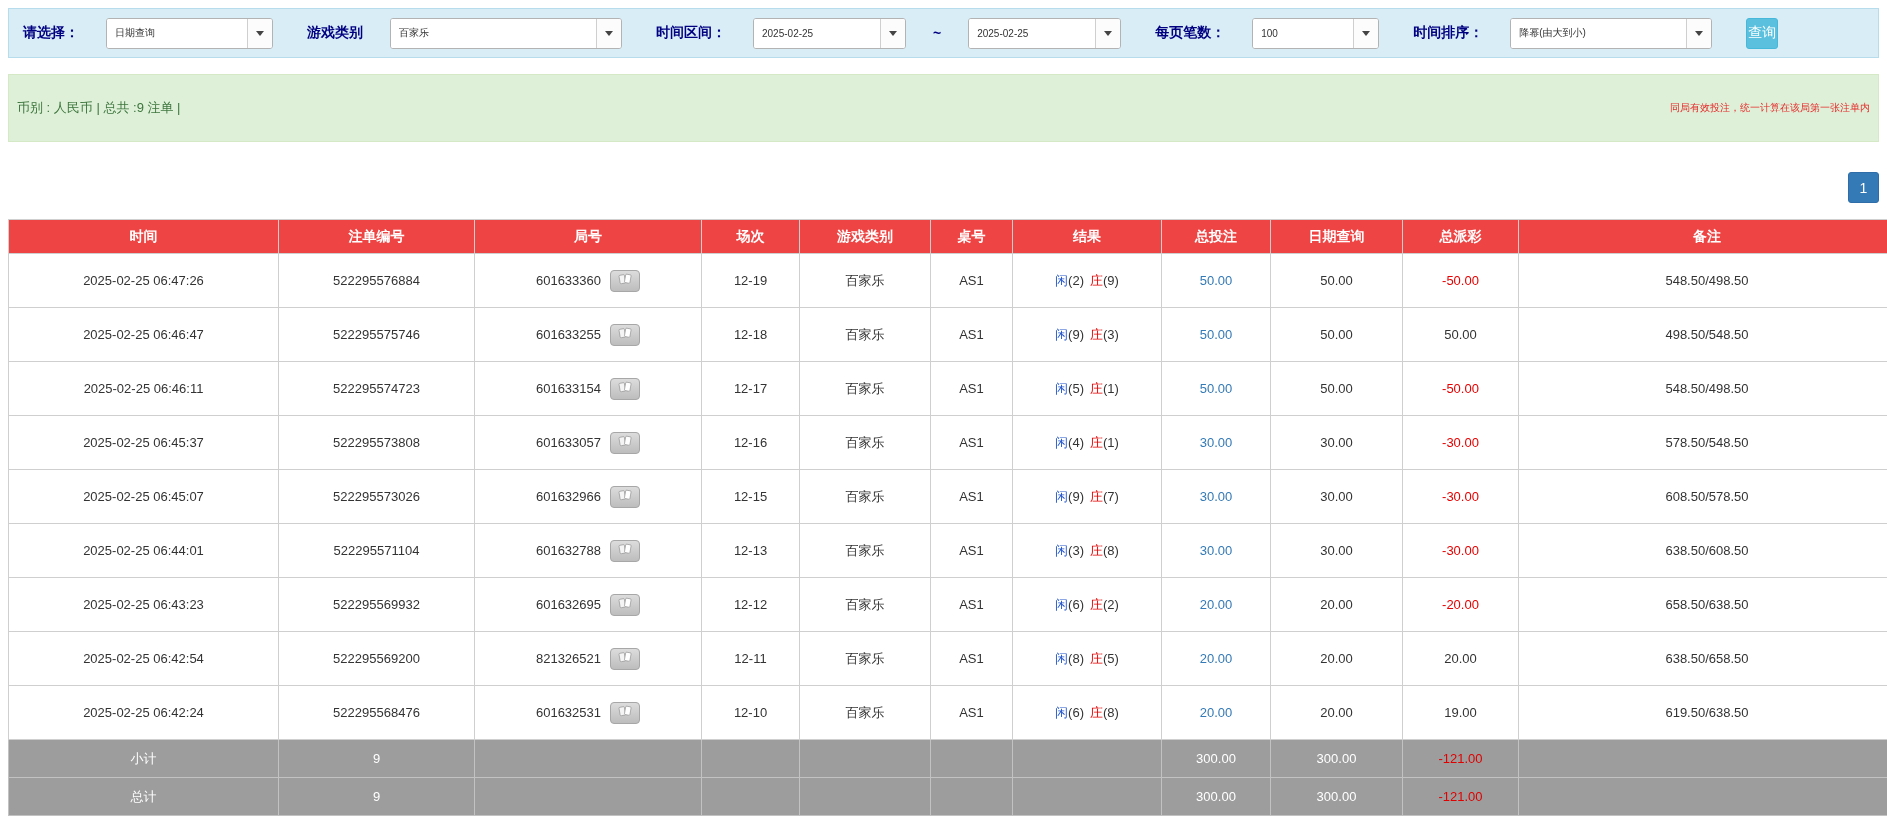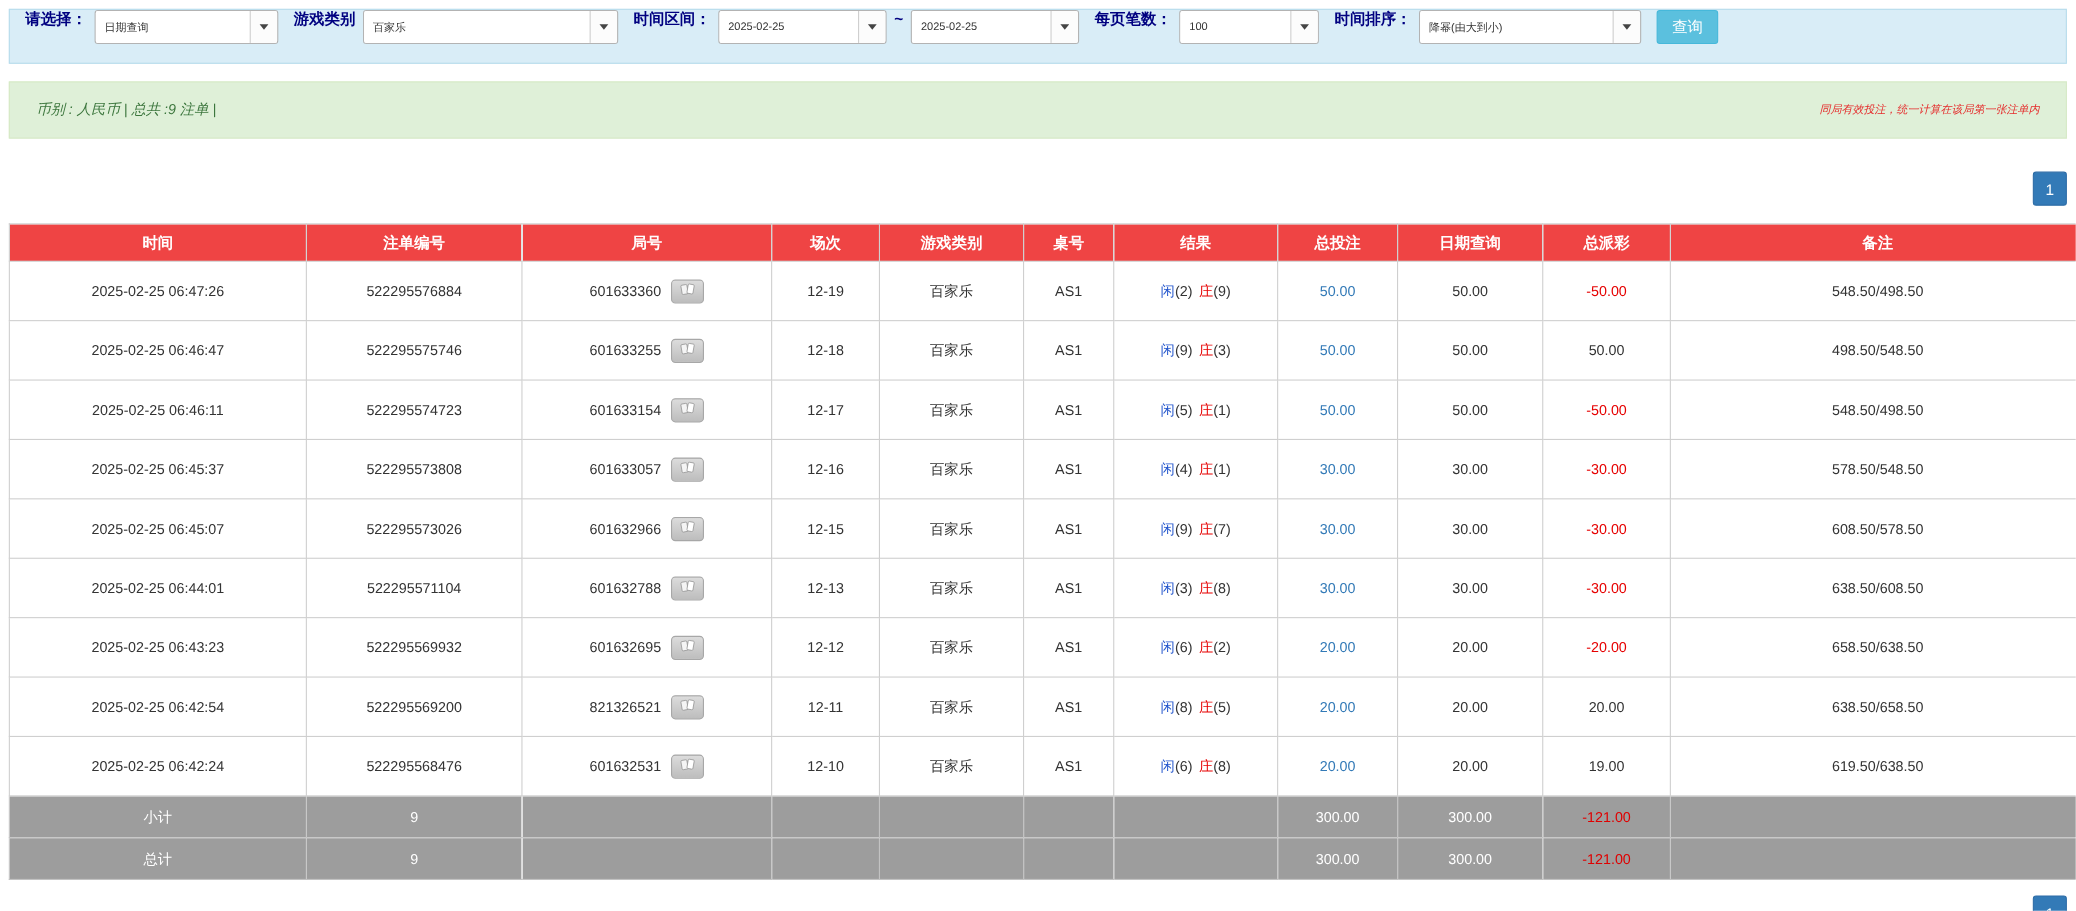--- a/index.html
+++ b/index.html
@@ -1,42 +1,42 @@
 <!DOCTYPE html>
 <html lang="zh"><head>
 <meta charset="utf-8">
 <style>
   * { box-sizing: border-box; margin: 0; padding: 0; }
   html, body { width: 1887px; height: 828px; overflow: hidden; background: #fff;
     font-family: "Liberation Sans", "DejaVu Sans", sans-serif; }
 
   
   .filter-bar { margin: 8px 8px 0 8px; height: 50px; background: #d9edf7;
-    border: 1px solid #b7dcec; display: flex; align-items: flex-start; padding: 0 12px; }
+    border: 1px solid #b7dcec; display: flex; align-items: center; padding: 0 12px; gap: 20px; }
   .flabel { color: #000080; font-weight: bold; font-size: 14px; margin: 0 7px 0 14px; white-space: nowrap; }
   .flabel.first { margin-left: 2px; }
   .combo { display: inline-flex; align-items: stretch; height: 31px; background: #fff;
     border: 1px solid #b3b3b3; border-radius: 3px; overflow: hidden; }
   .combo input { border: none; outline: none; padding: 0 8px; font-size: 10px; color: #333;
     font-family: inherit; background: #fff; }
   .combo-btn { width: 25px; background: #fcfcfc; border: none; border-left: 1px solid #cfcfcf;
     display: flex; align-items: center; justify-content: center; cursor: pointer; }
   .caret { display: inline-block; width: 0; height: 0; border-left: 4px solid transparent;
     border-right: 4px solid transparent; border-top: 5px solid #444; }
   .tilde { color: #000080; font-weight: bold; font-size: 14px; margin: 0 7px; }
   .w-query { width: 140px; } .w-game { width: 205px; } .w-date { width: 126px; }
   .w-perpage { width: 100px; } .w-sort { width: 175px; }
-  .query-btn { margin-left: 14px; height: 31px; padding: 0 13px; background: #5bc0de;
+  .query-btn { margin-left: 14px; height: 31px; padding: 0 1px; background: #5bc0de;
     border: 1px solid #46b8da; border-radius: 3px; color: #fff; font-size: 14px;
     font-family: inherit; cursor: pointer; }
 
   
-  .info-bar { margin: 16px 8px 0 8px; height: 52px; background: #dff0d8;
+  .info-bar { margin: 16px 8px 0 8px; height: 68px; background: #dff0d8;
     border: 1px solid #d6e9c6; display: flex; align-items: center;
-    justify-content: space-between; padding: 0 24px; font-style: italic; }
+    justify-content: space-between; padding: 0 8px; }
   .info-left { color: #3c763d; font-size: 13px; }
   .info-right { color: #e52b2b; font-size: 10px; }
 
   
   .pager { display: flex; justify-content: flex-end; margin: 0 8px; }
   .pager.top { margin-top: 30px; }
   .pager.bottom { margin-top: 14px; }
   .page-btn { min-width: 31px; height: 31px; background: #337ab7; border: 1px solid #2e6da7;
     border-radius: 3px; color: #fff; font-size: 14px; font-family: inherit;
     display: flex; align-items: center; justify-content: center; cursor: pointer; }

